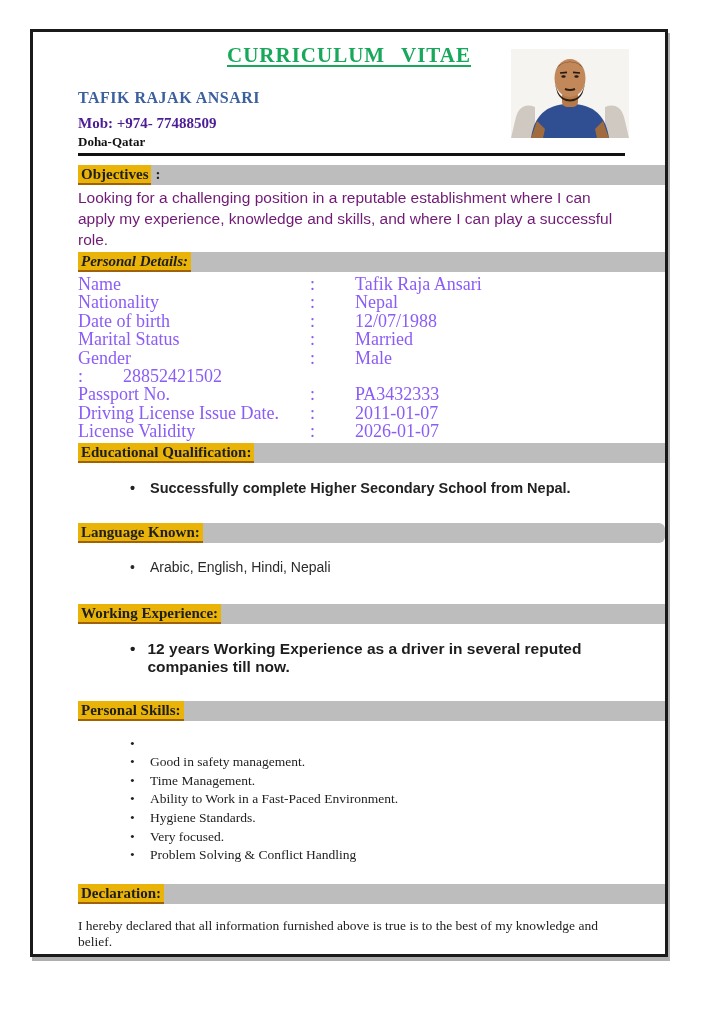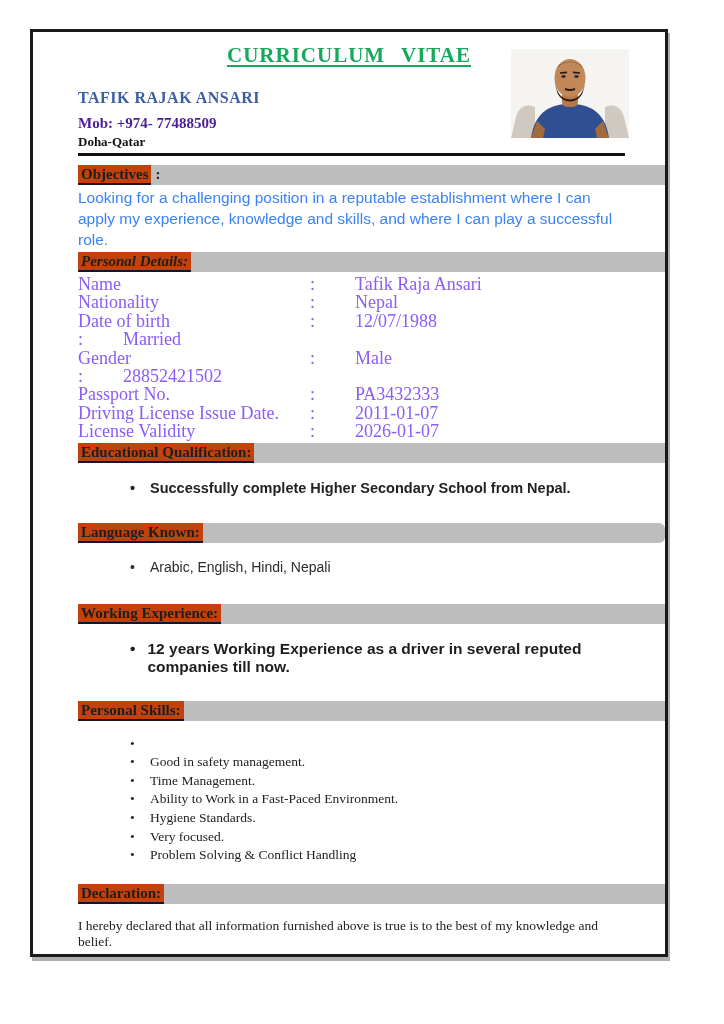--- a/index.html
+++ b/index.html
@@ -22,29 +22,29 @@
   .hdr-name { margin-top:21px; font-weight:bold; font-size:16px; letter-spacing:.5px; color:#3c5f9e; }
   .hdr-mob  { margin-top:8px; font-weight:bold; font-size:15px; color:#4c1d95; }
   .hdr-loc  { margin-top:2px; font-weight:bold; font-size:13px; color:#111; }
   .hdr-rule { margin-top:3px; height:3px; background:#111; margin-right:40px; }
 
   .photo { position:absolute; top:17px; right:36px; width:118px; height:89px; }
   .photo svg { display:block; width:100%; height:100%; }
 
   .bar { background:#bdbdbd; height:20px; line-height:18px; white-space:nowrap; }
   .hl {
-    display:inline-block; background:#c2410c; font-weight:bold; font-size:15px;
-    border-bottom:2px solid #0f172a; padding:0 3px; height:20px; line-height:18px;
+    display:inline-block; background:#eab308; font-weight:bold; font-size:15px;
+    border-bottom:2px solid #a16207; padding:0 3px; height:20px; line-height:18px;
   }
   .bar .colon { font-weight:bold; font-size:15px; padding-left:4px; }
 
   .obj-bar { margin-top:9px; }
   .obj-text {
     font-family:"Liberation Sans", sans-serif; font-size:15.5px; line-height:21px;
-    color:#3b82f6; margin:2px 36px 0 0;
+    color:#701a75; margin:2px 36px 0 0;
   }
 
   .pd-bar { margin-top:2px;font-style:italic; }
   .pd-table { margin-top:3px; font-size:18px; line-height:18.4px; color:#8b5cf6; }
   .pd-row { display:flex; }
   .pd-label { width:232px; }
   .pd-sep   { width:45px; }
 
   .edu-bar { margin-top:2px; }
   .bullet-row { display:flex; margin-left:52px; }
@@ -120,20 +120,21 @@
         <span class="pd-label">Nationality</span>
         <span class="pd-sep">:</span>
         <span class="pd-val">Nepal</span>
       </div>
       <div class="pd-row">
         <span class="pd-label">Date of birth</span>
         <span class="pd-sep">:</span>
         <span class="pd-val">12/07/1988</span>
       </div>
       <div class="pd-row">
+        <span class="pd-label">Marital Status</span>
         <span class="pd-sep">:</span>
         <span class="pd-val">Married</span>
       </div>
       <div class="pd-row">
         <span class="pd-label">Gender</span>
         <span class="pd-sep">:</span>
         <span class="pd-val">Male</span>
       </div>
       <div class="pd-row">
         <span class="pd-sep">:</span>

